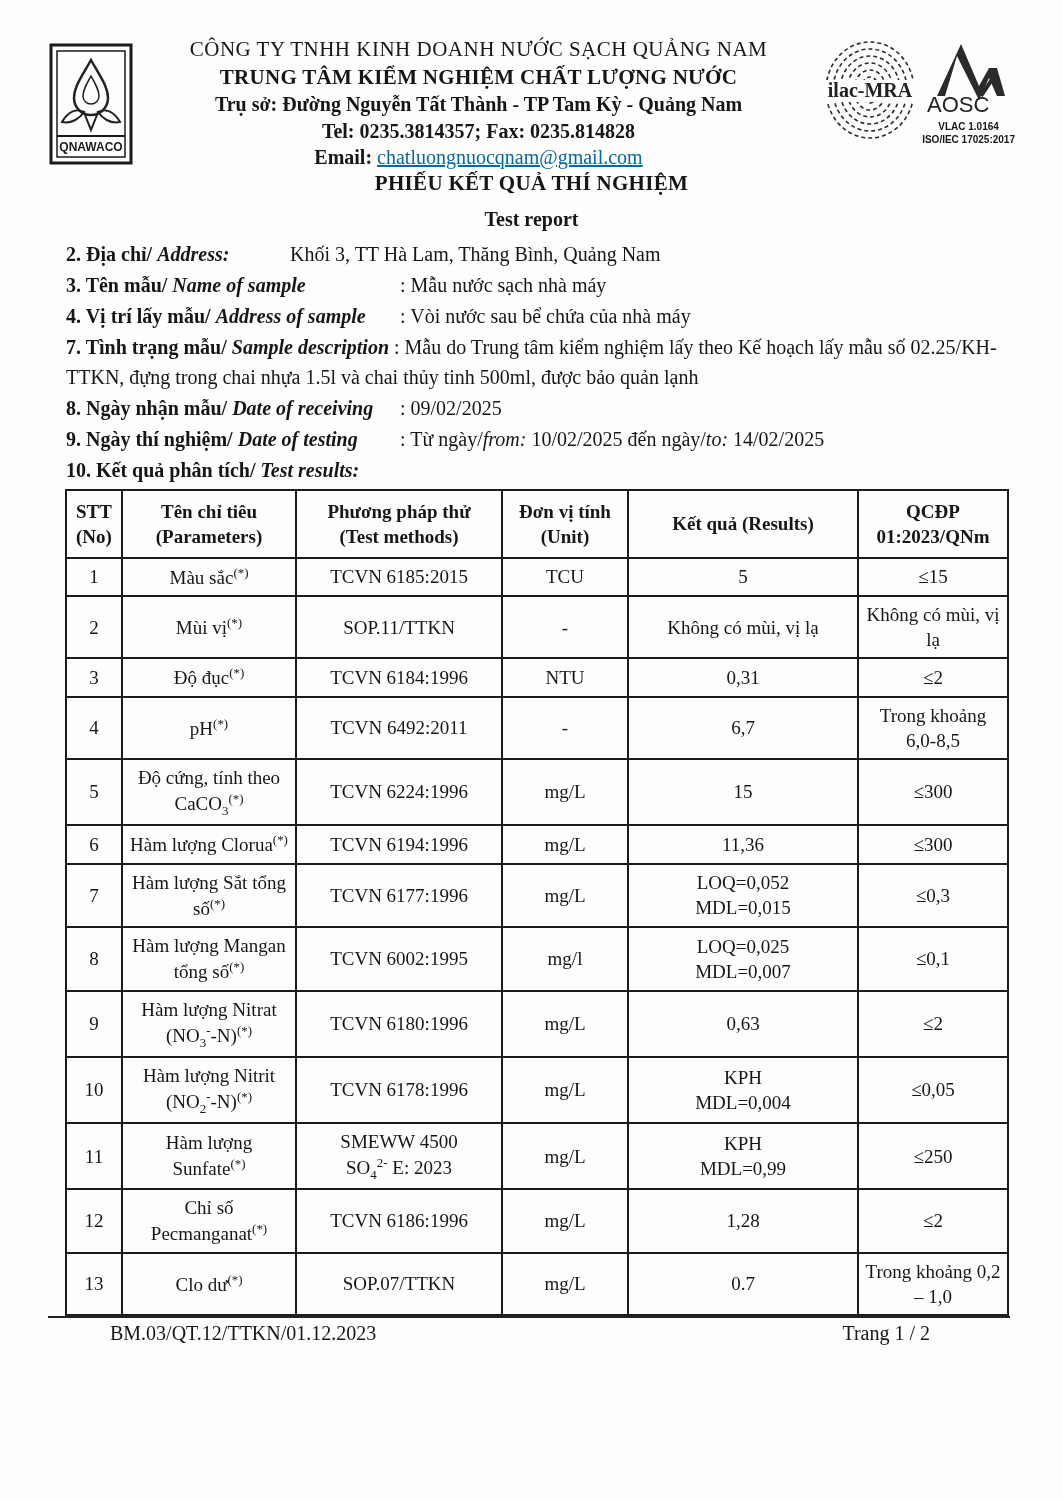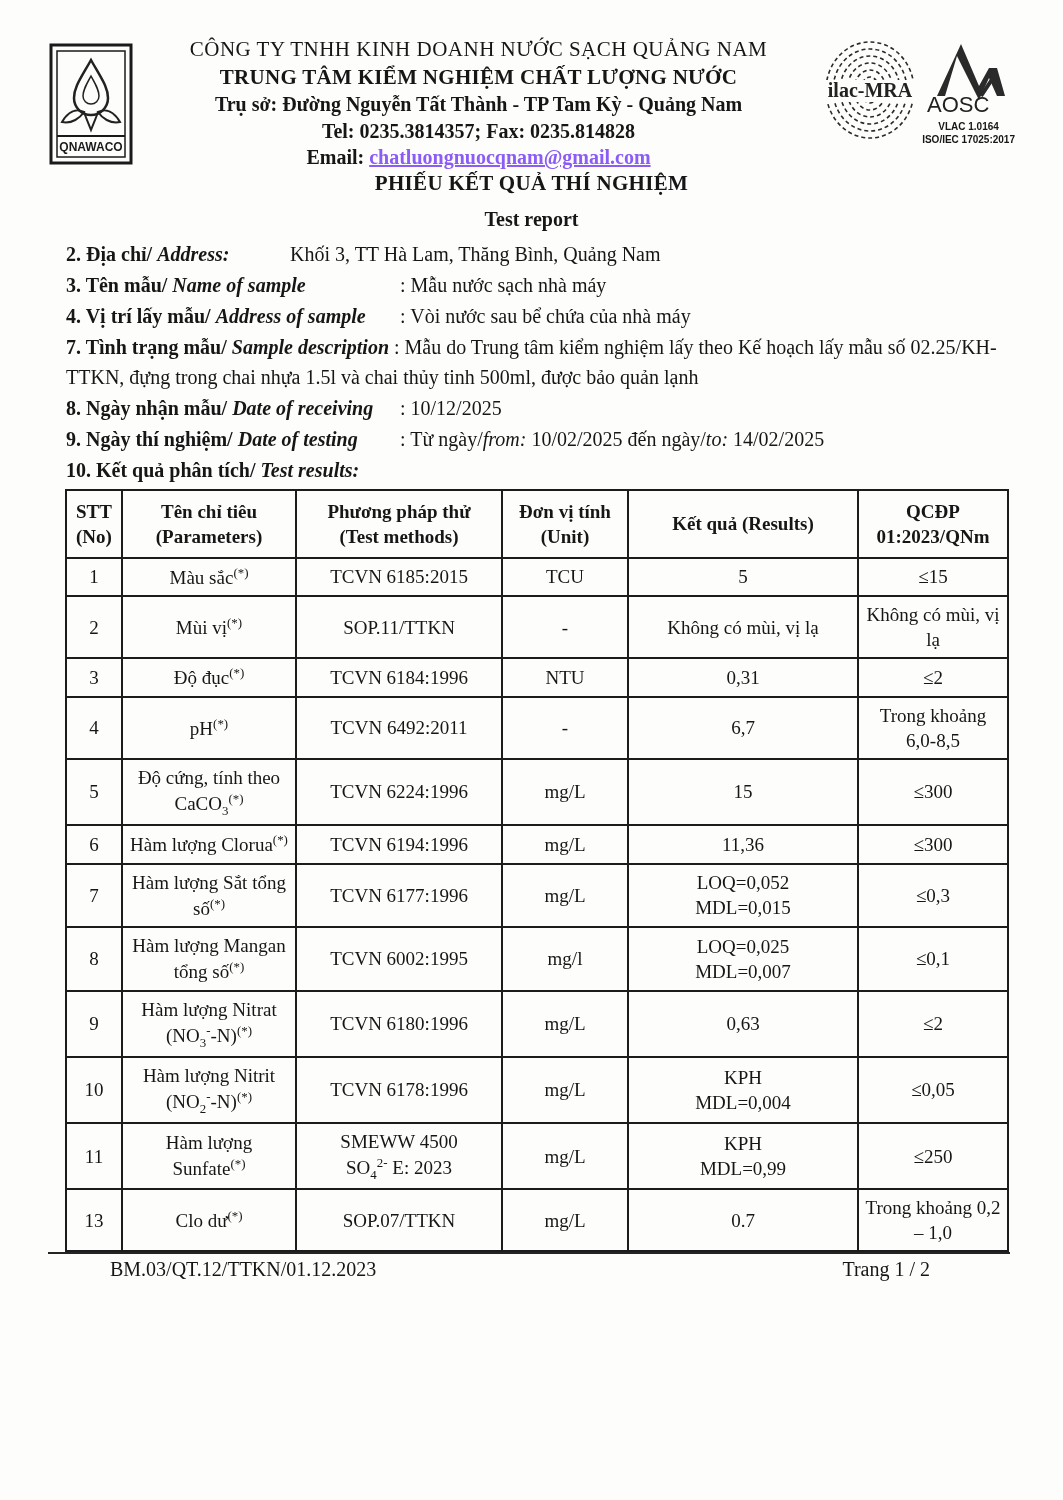--- a/index.html
+++ b/index.html
@@ -11,21 +11,21 @@
   }
   
   .letterhead{display:flex;align-items:flex-start;}
   .lh-logo{width:92px;flex:0 0 92px;padding-top:12px;}
   .lh-center{flex:1;text-align:center;padding-top:6px;line-height:1.32;}
   .lh-company{font-size:21px;letter-spacing:.5px;}
   .lh-centername{font-size:21px;font-weight:bold;letter-spacing:.3px;}
   .lh-address{font-size:20px;font-weight:bold;}
   .lh-tel{font-size:20px;font-weight:bold;}
   .lh-email{font-size:20px;font-weight:bold;}
-  .lh-email a{color:#8b5cf6;text-decoration:underline;font-weight:bold;}
+  .lh-email a{color:#0369a1;text-decoration:underline;font-weight:normal;}
   .lh-badges{flex:0 0 198px;display:flex;padding-top:8px;justify-content:flex-end;}
   .badge-aosc{text-align:center;margin-left:4px;}
   .badge-sub{font-family:"Liberation Sans",sans-serif;font-size:10px;font-weight:bold;line-height:1.3;}
   
   .refline{display:flex;justify-content:space-between;font-size:20px;margin-top:26px;}
   .doc-title{text-align:center;font-size:21px;font-weight:bold;margin-top:0px;letter-spacing:.3px;}
   .doc-subtitle{text-align:center;font-size:20px;font-weight:bold;margin-top:12px;}
   
   .info{margin:8px 0 0 18px;font-size:20px;}
   .info-row{line-height:30px;margin-bottom:1px;}
@@ -116,21 +116,21 @@
     <div class="info-row">
       <span class="info-label ib lw-a"><span>3. Tên mẫu/</span> <span class="en">Name of sample</span></span><span>: Mẫu nước sạch nhà máy</span>
     </div>
     <div class="info-row">
       <span class="info-label ib lw-a"><span>4. Vị trí lấy mẫu/</span> <span class="en">Address of sample</span></span><span>: Vòi nước sau bể chứa của nhà máy</span>
     </div>
     <div class="info-row">
       <span class="info-label"><span>7. Tình trạng mẫu/</span> <span class="en">Sample description</span></span> <span>: Mẫu do Trung tâm kiểm nghiệm lấy theo Kế hoạch lấy mẫu số 02.25/KH-TTKN, đựng trong chai nhựa 1.5l và chai thủy tinh 500ml, được bảo quản lạnh</span>
     </div>
     <div class="info-row">
-      <span class="info-label ib lw-a"><span>8. Ngày nhận mẫu/</span> <span class="en">Date of receiving</span></span><span>: 10/12/2025</span>
+      <span class="info-label ib lw-a"><span>8. Ngày nhận mẫu/</span> <span class="en">Date of receiving</span></span><span>: 09/02/2025</span>
     </div>
     <div class="info-row">
       <span class="info-label ib lw-a"><span>9. Ngày thí nghiệm/</span> <span class="en">Date of testing</span></span><span>: Từ ngày/<i>from:</i> 10/02/2025  đến ngày/<i>to:</i> 14/02/2025</span>
     </div>
     <div class="info-row">
       <span class="info-label"><span>10. Kết quả phân tích/</span> <span class="en">Test results:</span></span>
     </div>
   </div>
 
   <table class="results">
@@ -235,20 +235,28 @@
       </tr>
       <tr>
         <td>11</td>
         <td>Hàm lượng Sunfate<sup>(*)</sup></td>
         <td>SMEWW 4500<br>SO<sub>4</sub><sup>2-</sup> E: 2023</td>
         <td>mg/L</td>
         <td>KPH<br>MDL=0,99</td>
         <td>≤250</td>
       </tr>
       <tr>
+        <td>12</td>
+        <td>Chỉ số Pecmanganat<sup>(*)</sup></td>
+        <td>TCVN 6186:1996</td>
+        <td>mg/L</td>
+        <td>1,28</td>
+        <td>≤2</td>
+      </tr>
+      <tr>
         <td>13</td>
         <td>Clo dư<sup>(*)</sup></td>
         <td>SOP.07/TTKN</td>
         <td>mg/L</td>
         <td>0.7</td>
         <td>Trong khoảng 0,2 – 1,0</td>
       </tr>
     </tbody>
   </table>
 

